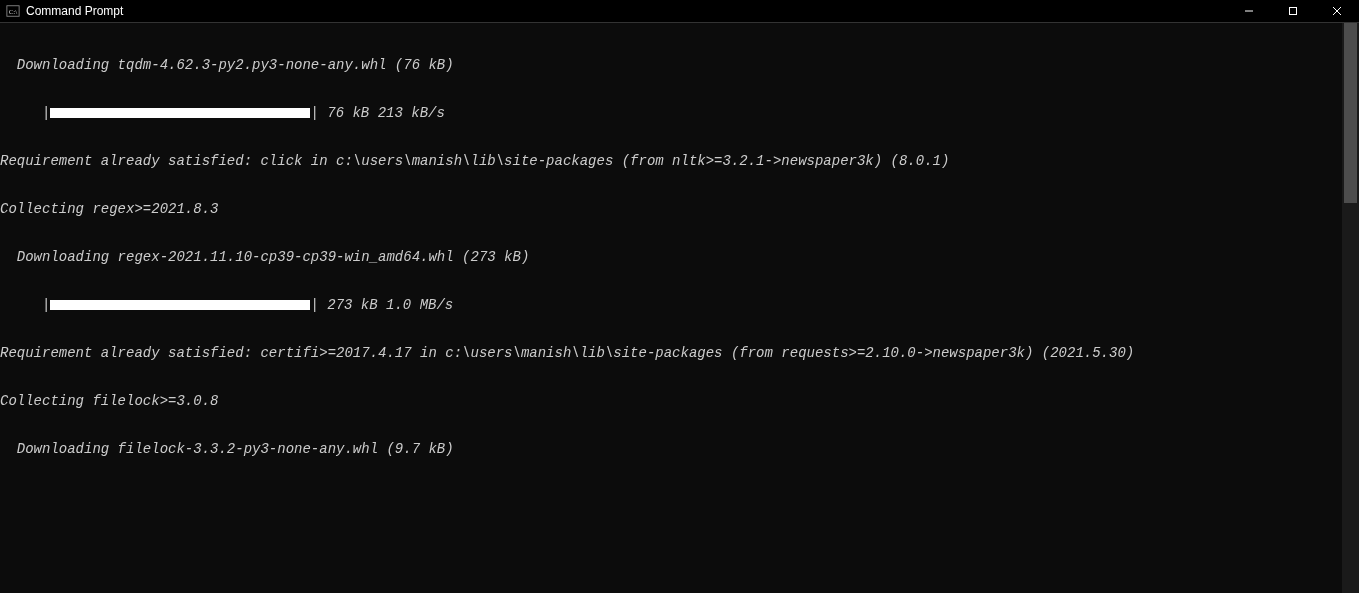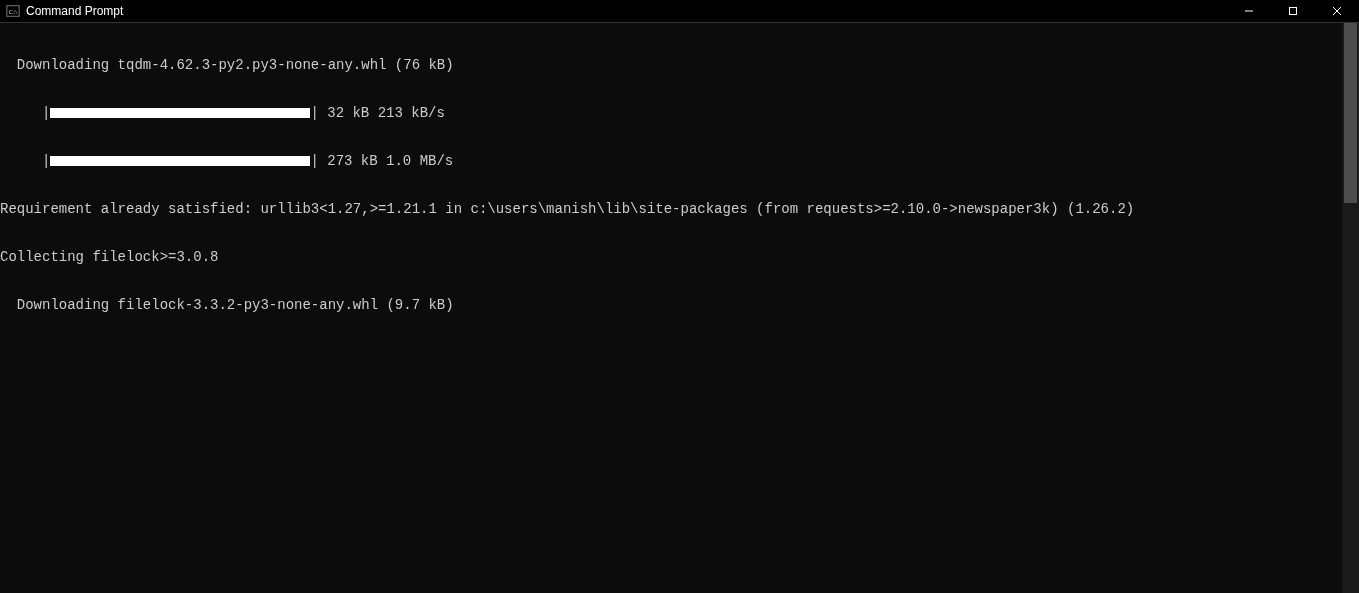--- a/index.html
+++ b/index.html
@@ -60,20 +60,21 @@
     width: 100%;
     height: calc(100% - 22px);
     display: flex;
   }
   .terminal {
     flex: 1;
     padding: 2px 0 10px 0;
     white-space: pre;
     line-height: 16px;
     overflow: hidden;
+    font-style: italic;
   }
   .line {
     white-space: pre;
   }
   .progress-wrap {
     display: flex;
     align-items: center;
   }
   .progress-bar {
     display: inline-block;
@@ -127,23 +128,26 @@
           <line x1="1" y1="1" x2="9" y2="9"></line>
           <line x1="9" y1="1" x2="1" y2="9"></line>
         </svg>
     </div>
   </div>
 </div>
 
 <div class="terminal-wrap">
   <div class="terminal">
     <div class="line">  Downloading tqdm-4.62.3-py2.py3-none-any.whl (76 kB)</div>
-    <div class="line progress-wrap"><span>     |</span><span class="progress-bar"></span><span>| 32 kB 213 kB/s</span></div>
+    <div class="line progress-wrap"><span>     |</span><span class="progress-bar"></span><span>| 76 kB 213 kB/s</span></div>
+    <div class="line">Requirement already satisfied: click in c:\users\manish\lib\site-packages (from nltk&gt;=3.2.1-&gt;newspaper3k) (8.0.1)</div>
+    <div class="line">Collecting regex&gt;=2021.8.3</div>
+    <div class="line">  Downloading regex-2021.11.10-cp39-cp39-win_amd64.whl (273 kB)</div>
     <div class="line progress-wrap"><span>     |</span><span class="progress-bar"></span><span>| 273 kB 1.0 MB/s</span></div>
-    <div class="line">Requirement already satisfied: urllib3&lt;1.27,&gt;=1.21.1 in c:\users\manish\lib\site-packages (from requests&gt;=2.10.0-&gt;newspaper3k) (1.26.2)</div>
+    <div class="line">Requirement already satisfied: certifi&gt;=2017.4.17 in c:\users\manish\lib\site-packages (from requests&gt;=2.10.0-&gt;newspaper3k) (2021.5.30)</div>
     <div class="line">Collecting filelock&gt;=3.0.8</div>
     <div class="line">  Downloading filelock-3.3.2-py3-none-any.whl (9.7 kB)</div>
     
     
     
     
     
     
     
     

